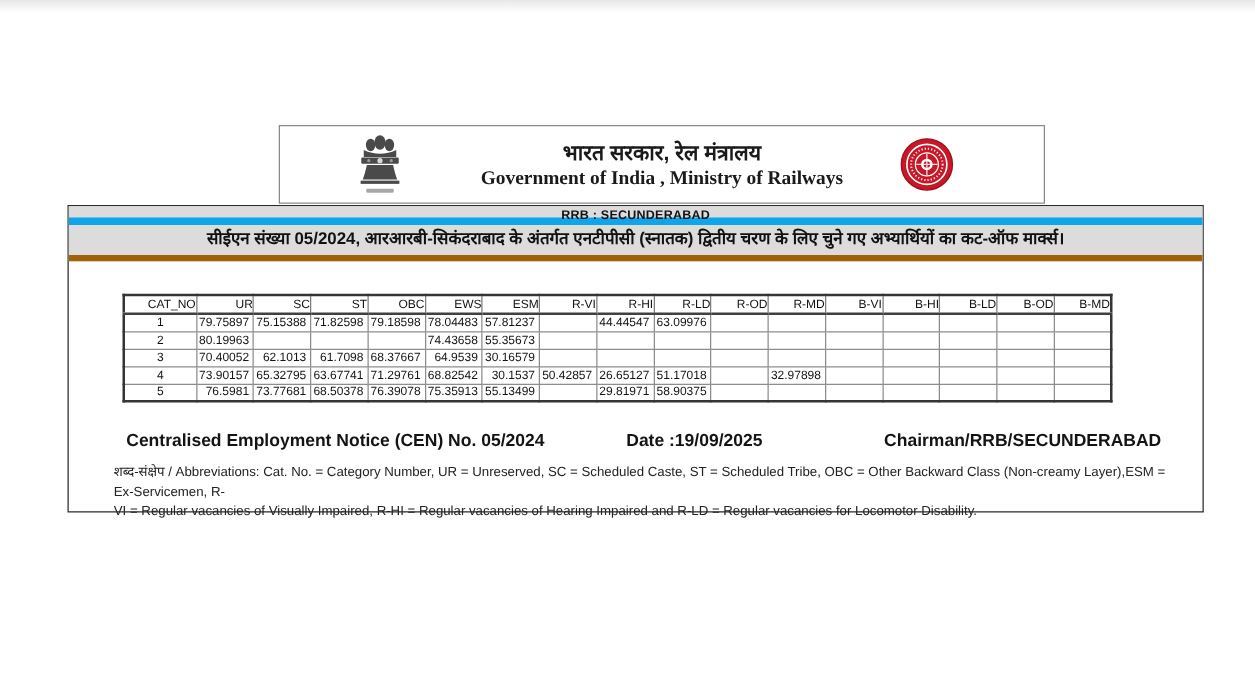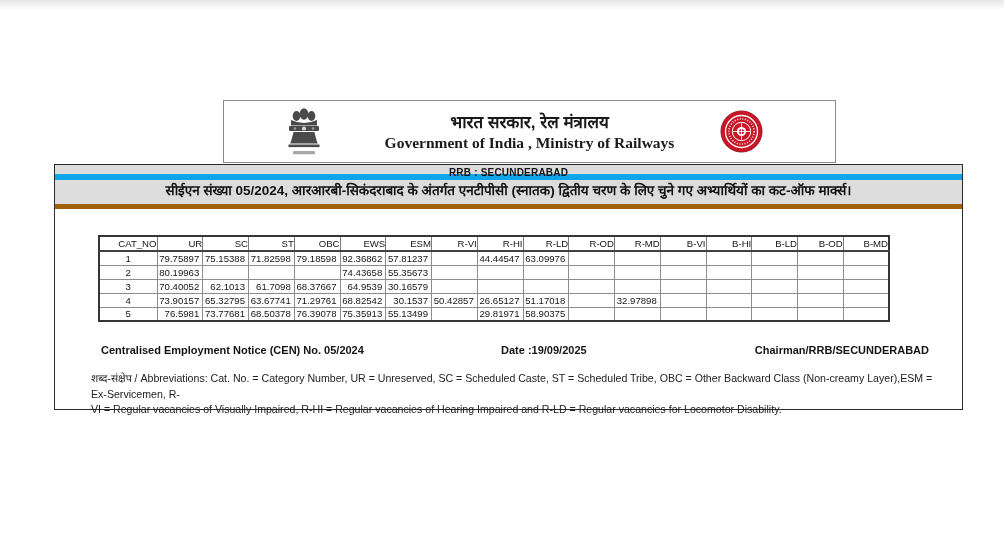--- a/index.html
+++ b/index.html
@@ -54,21 +54,21 @@
   .cutoff-table td {
     border:1px solid #8d8d8d; height:14px; text-align:right; padding-right:3px;
     background:#fff;
   }
   .cutoff-table td.cat { text-align:center; padding-right:0; }
 
   
   .foot-row {
     position:absolute; top:179px; left:0; width:100%;
     display:flex; justify-content:space-between;
-    padding:0 33px 0 46px; font-weight:bold; font-size:11px; color:#141414;
+    padding:0 33px 0 46px; font-weight:bold; font-size:14px; color:#141414;
   }
   .foot-center { position:absolute; left:446px; top:0; }
 
   
   .abbrev {
     position:absolute; top:206px; left:36px; right:26px;
     font-size:10.6px; line-height:15.5px; color:#222;
   }
 </style>
 </head>
@@ -160,21 +160,21 @@
             <th>B-MD</th>
           </tr>
         </thead>
       <tbody id="tbody">
           <tr>
             <td class="cat">1</td>
             <td>79.75897</td>
             <td>75.15388</td>
             <td>71.82598</td>
             <td>79.18598</td>
-            <td>92.36862</td>
+            <td>78.04483</td>
             <td>57.81237</td>
             <td></td>
             <td>44.44547</td>
             <td>63.09976</td>
             <td></td>
             <td></td>
             <td></td>
             <td></td>
             <td></td>
             <td></td>

